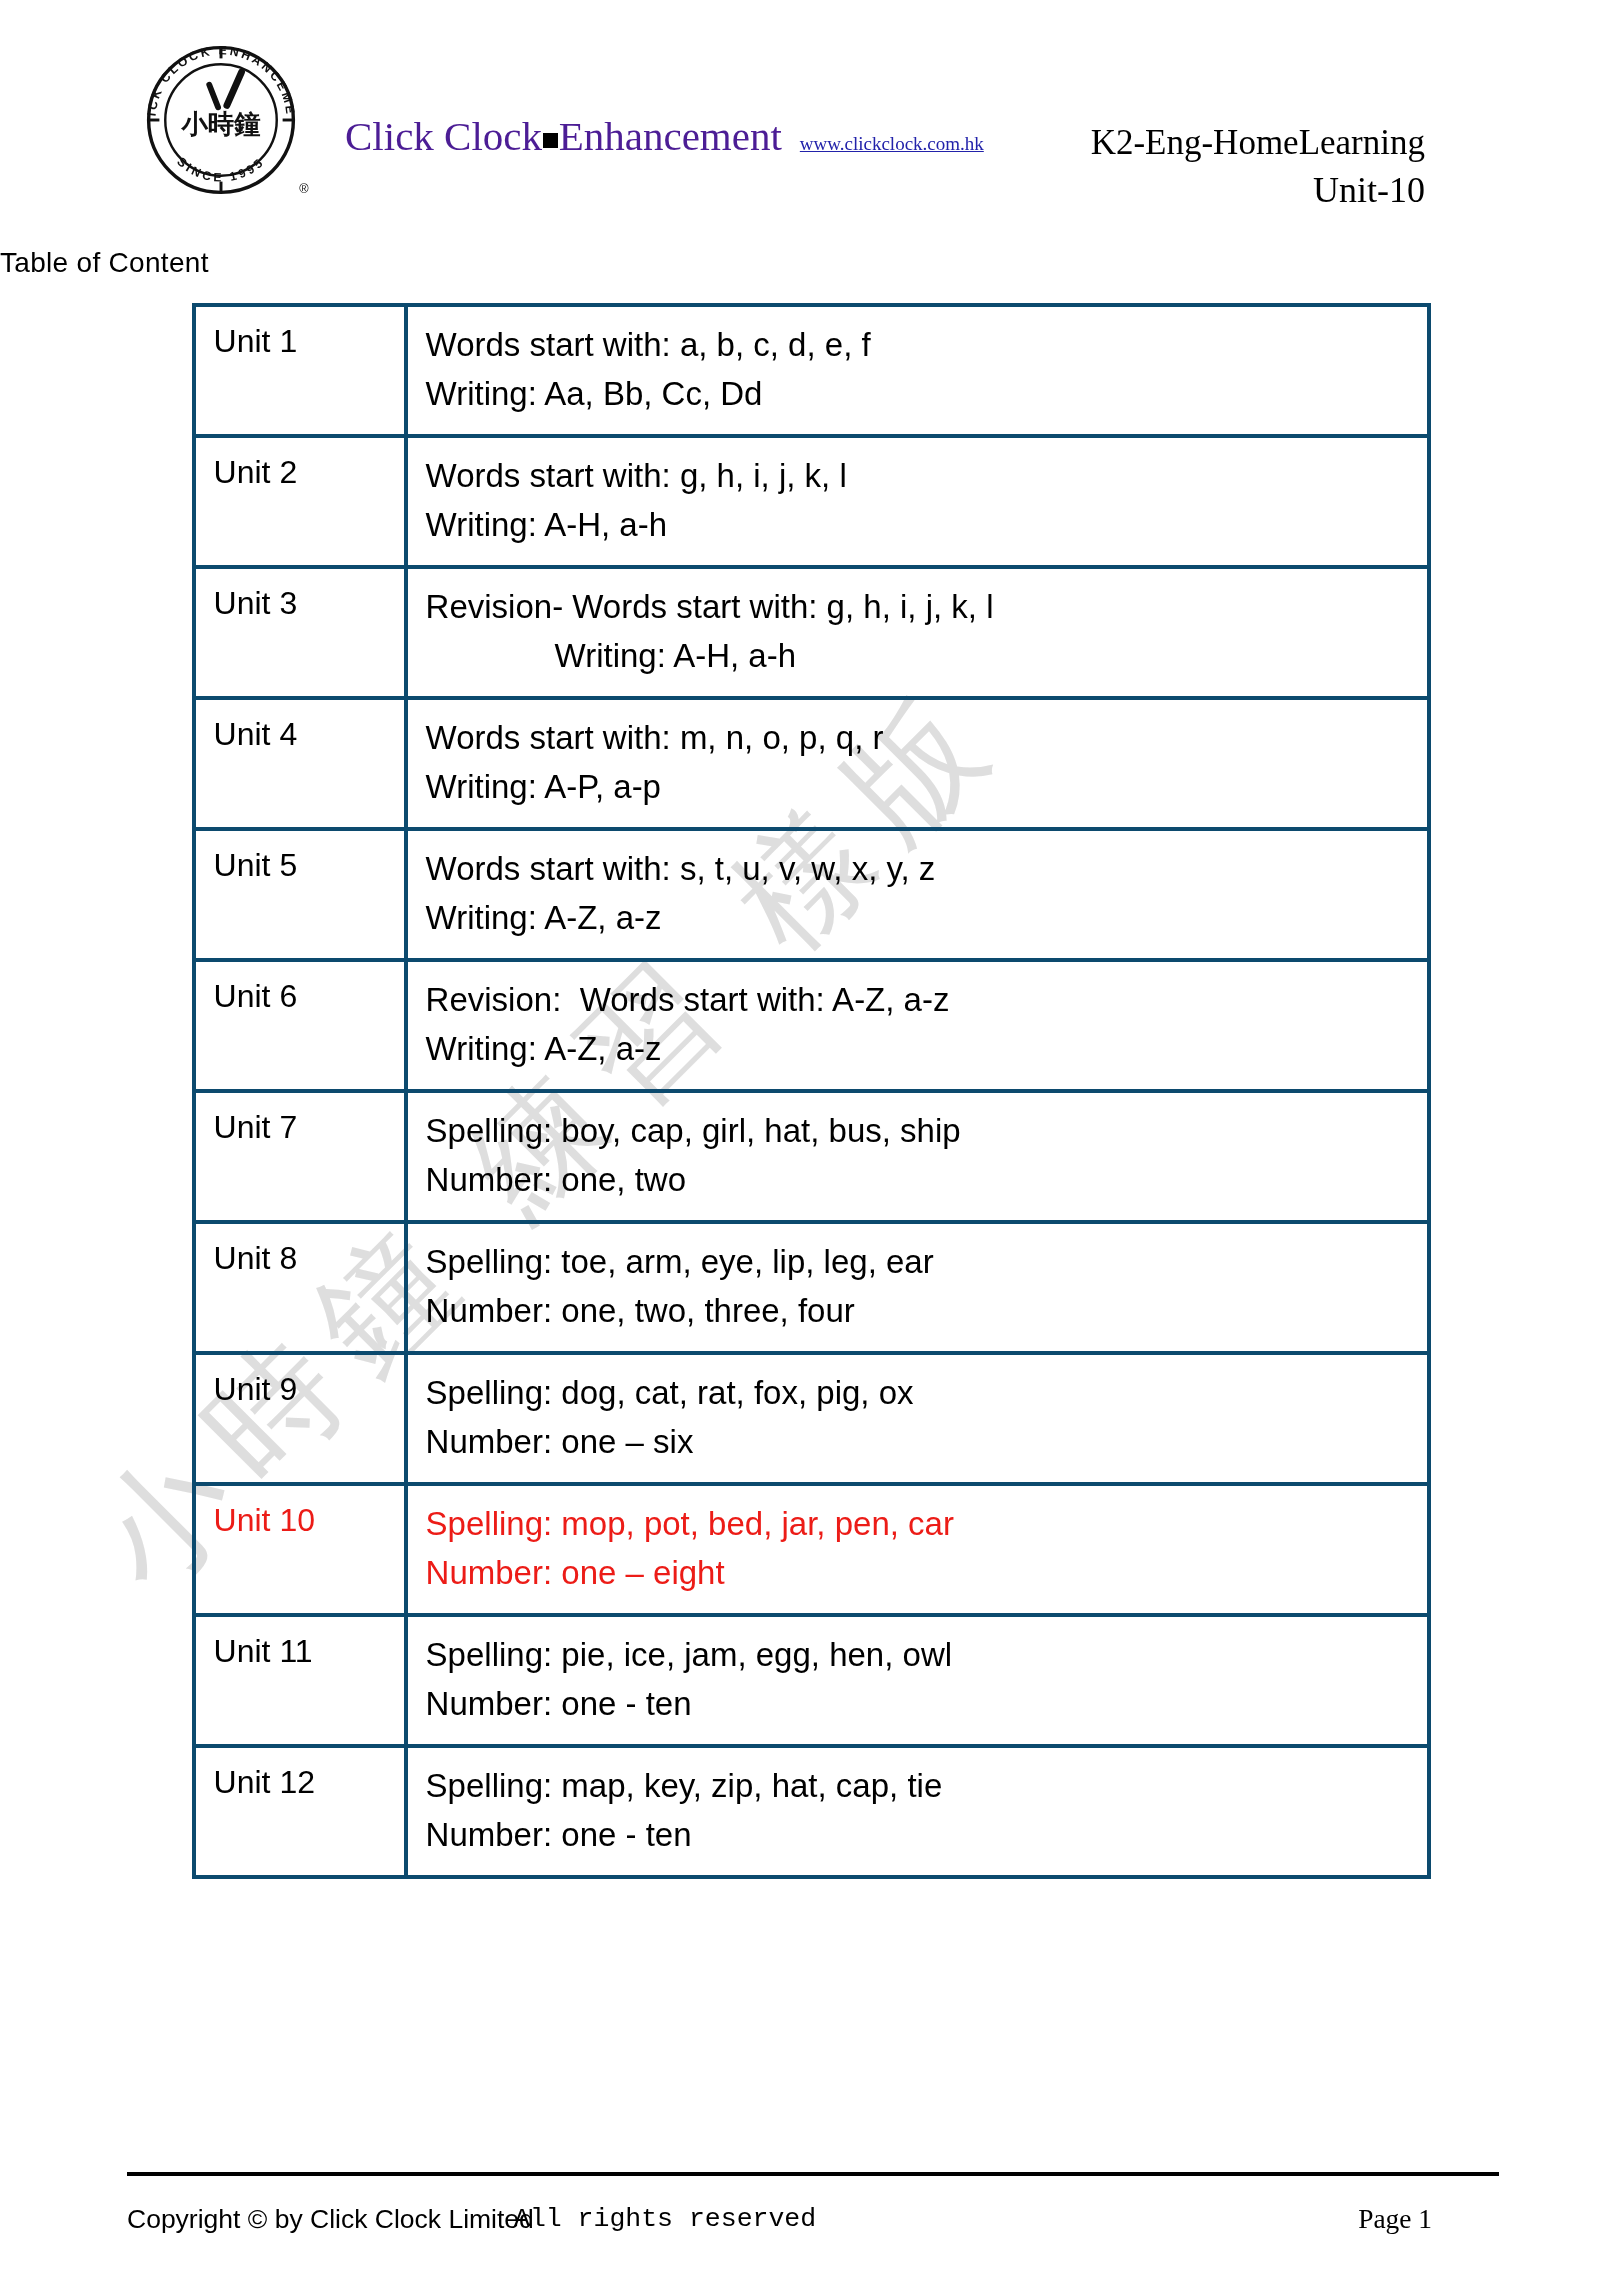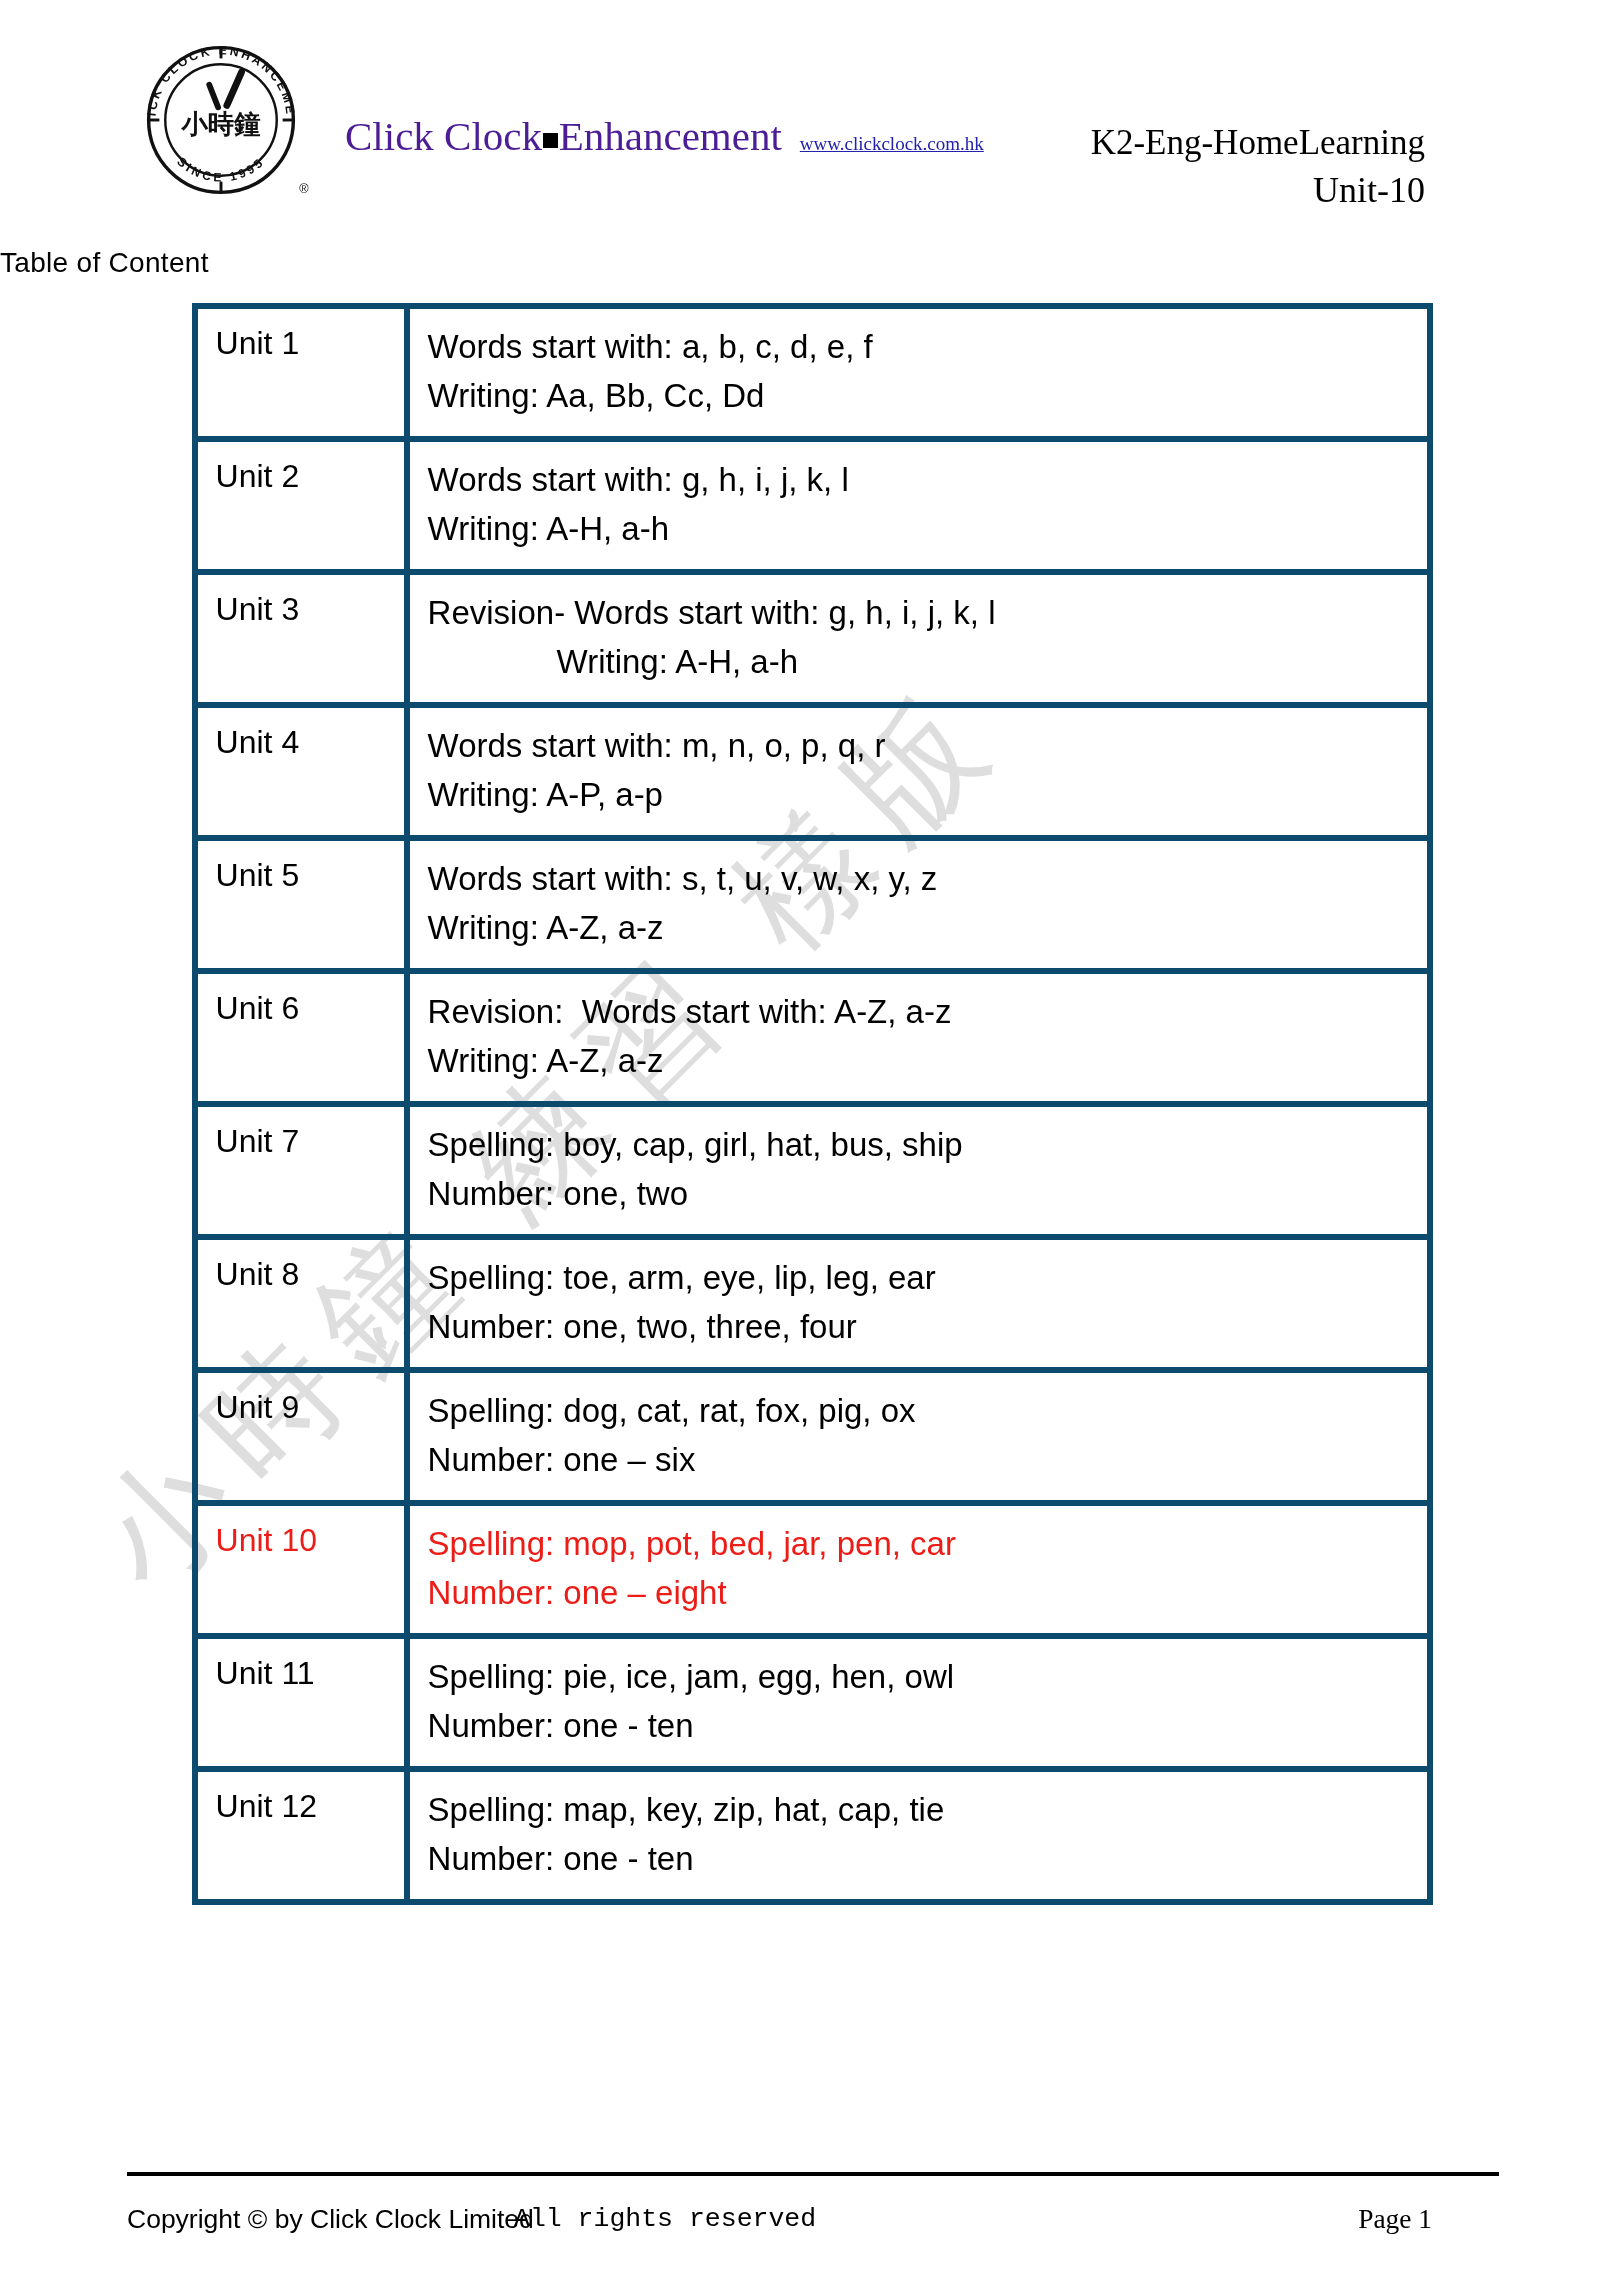--- a/index.html
+++ b/index.html
@@ -129,21 +129,21 @@
     position: absolute;
     left: 192px;
     top: 303px;
     width: 1235px;
     border-collapse: collapse;
     table-layout: fixed;
     z-index: 2;
     background: transparent;
   }
   .toc-table td {
-    border: 6px solid #0c4a6e;
+    border: 4px solid #0c4a6e;
     vertical-align: top;
     padding: 0;
     background: transparent;
   }
   .toc-table .col-unit { width: 212px; }
   .toc-table .col-desc { width: 1023px; }
 
   .unit-cell {
     padding: 17.6px 0 13.7px 17.6px;
     font-size: 32px;

